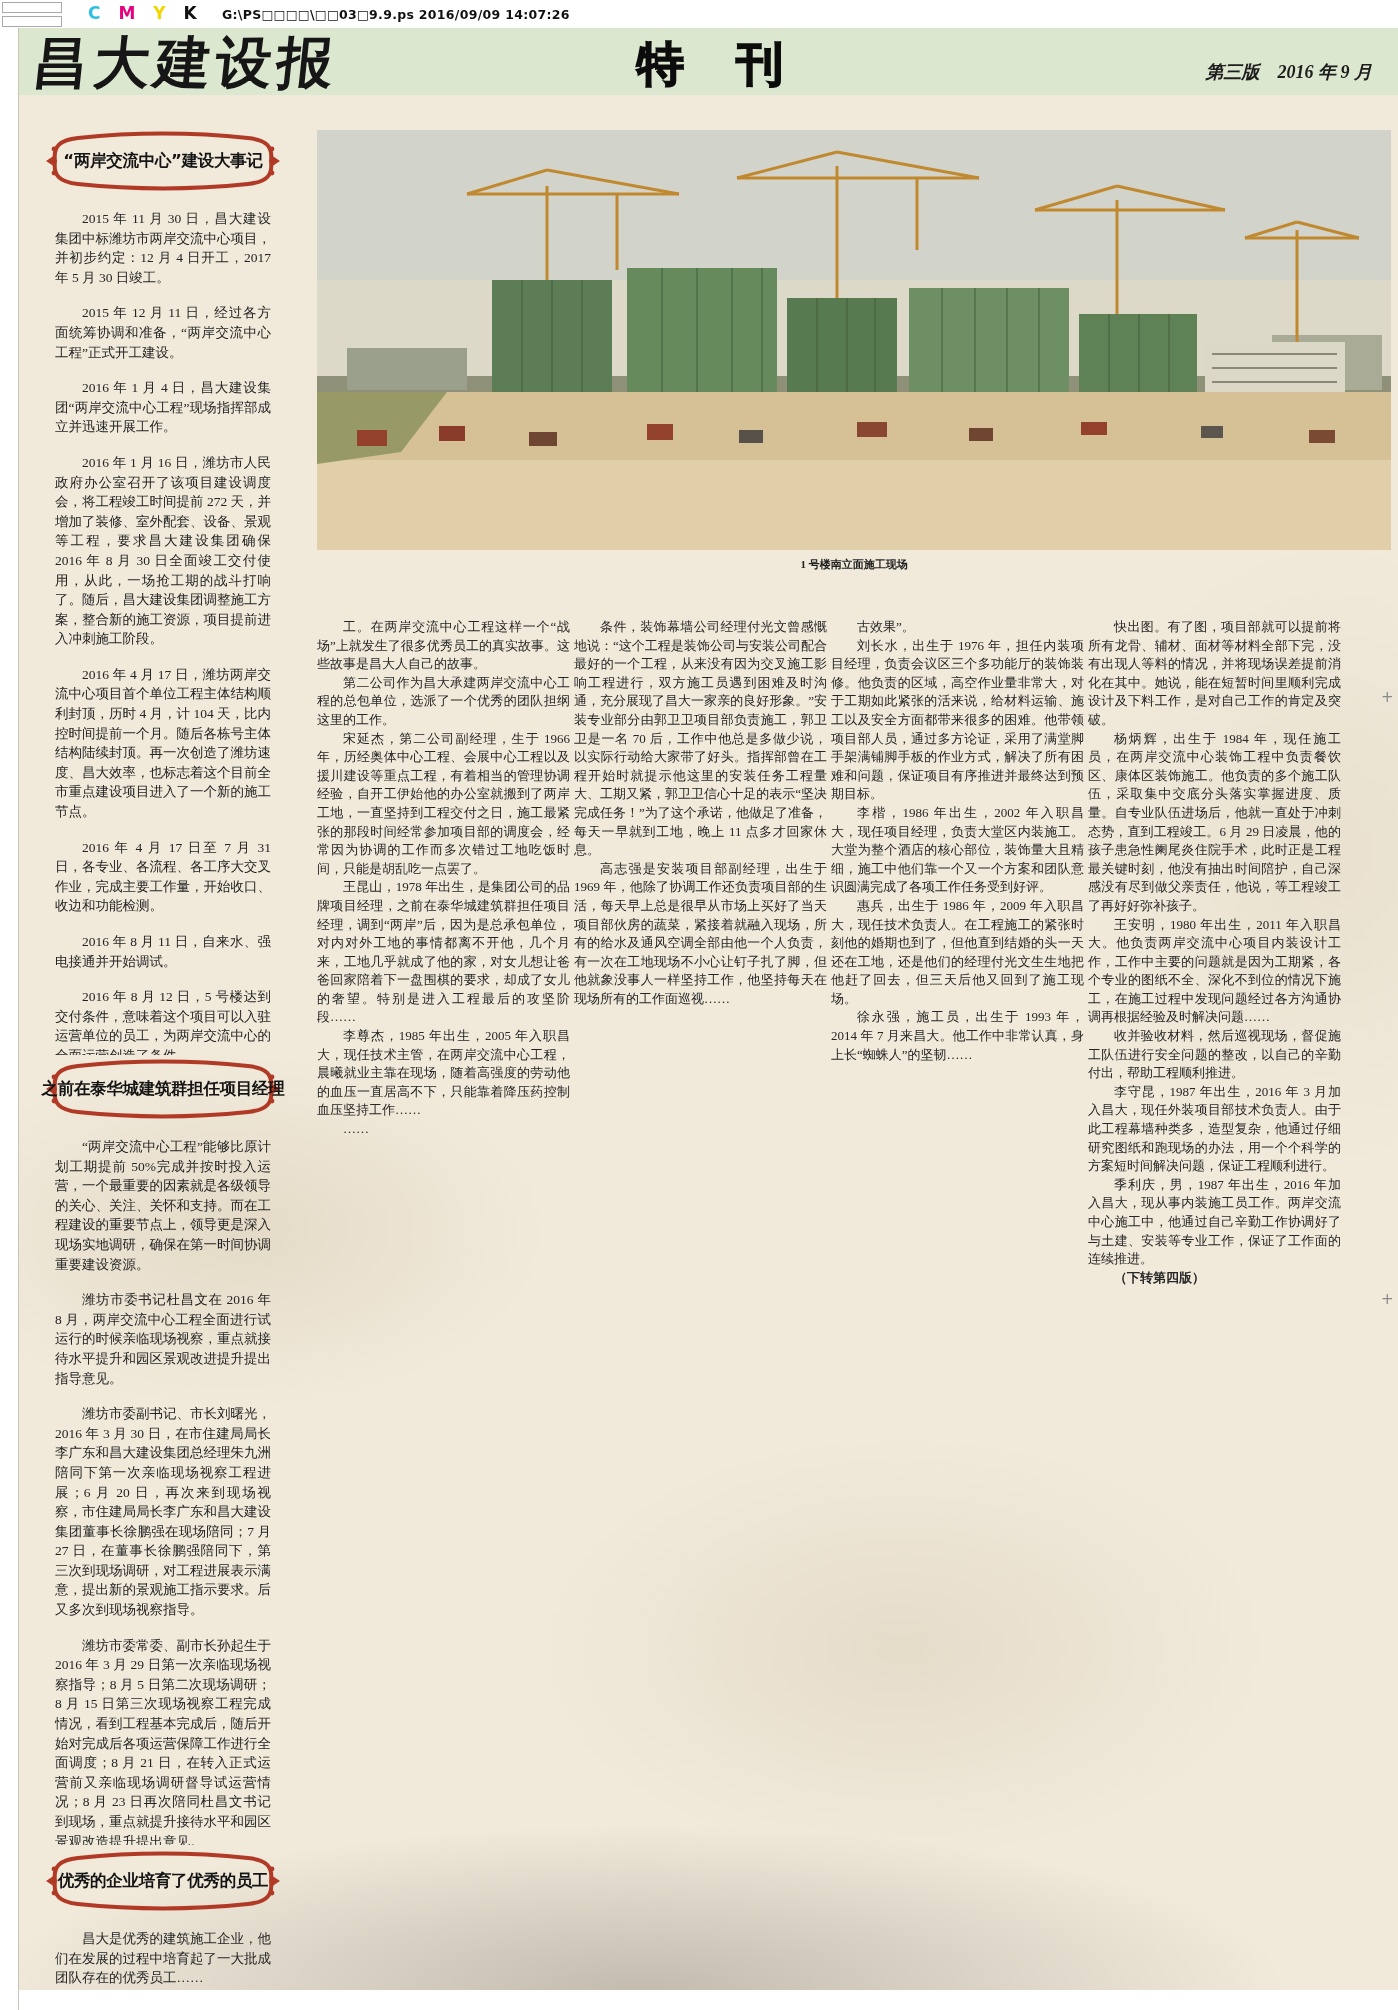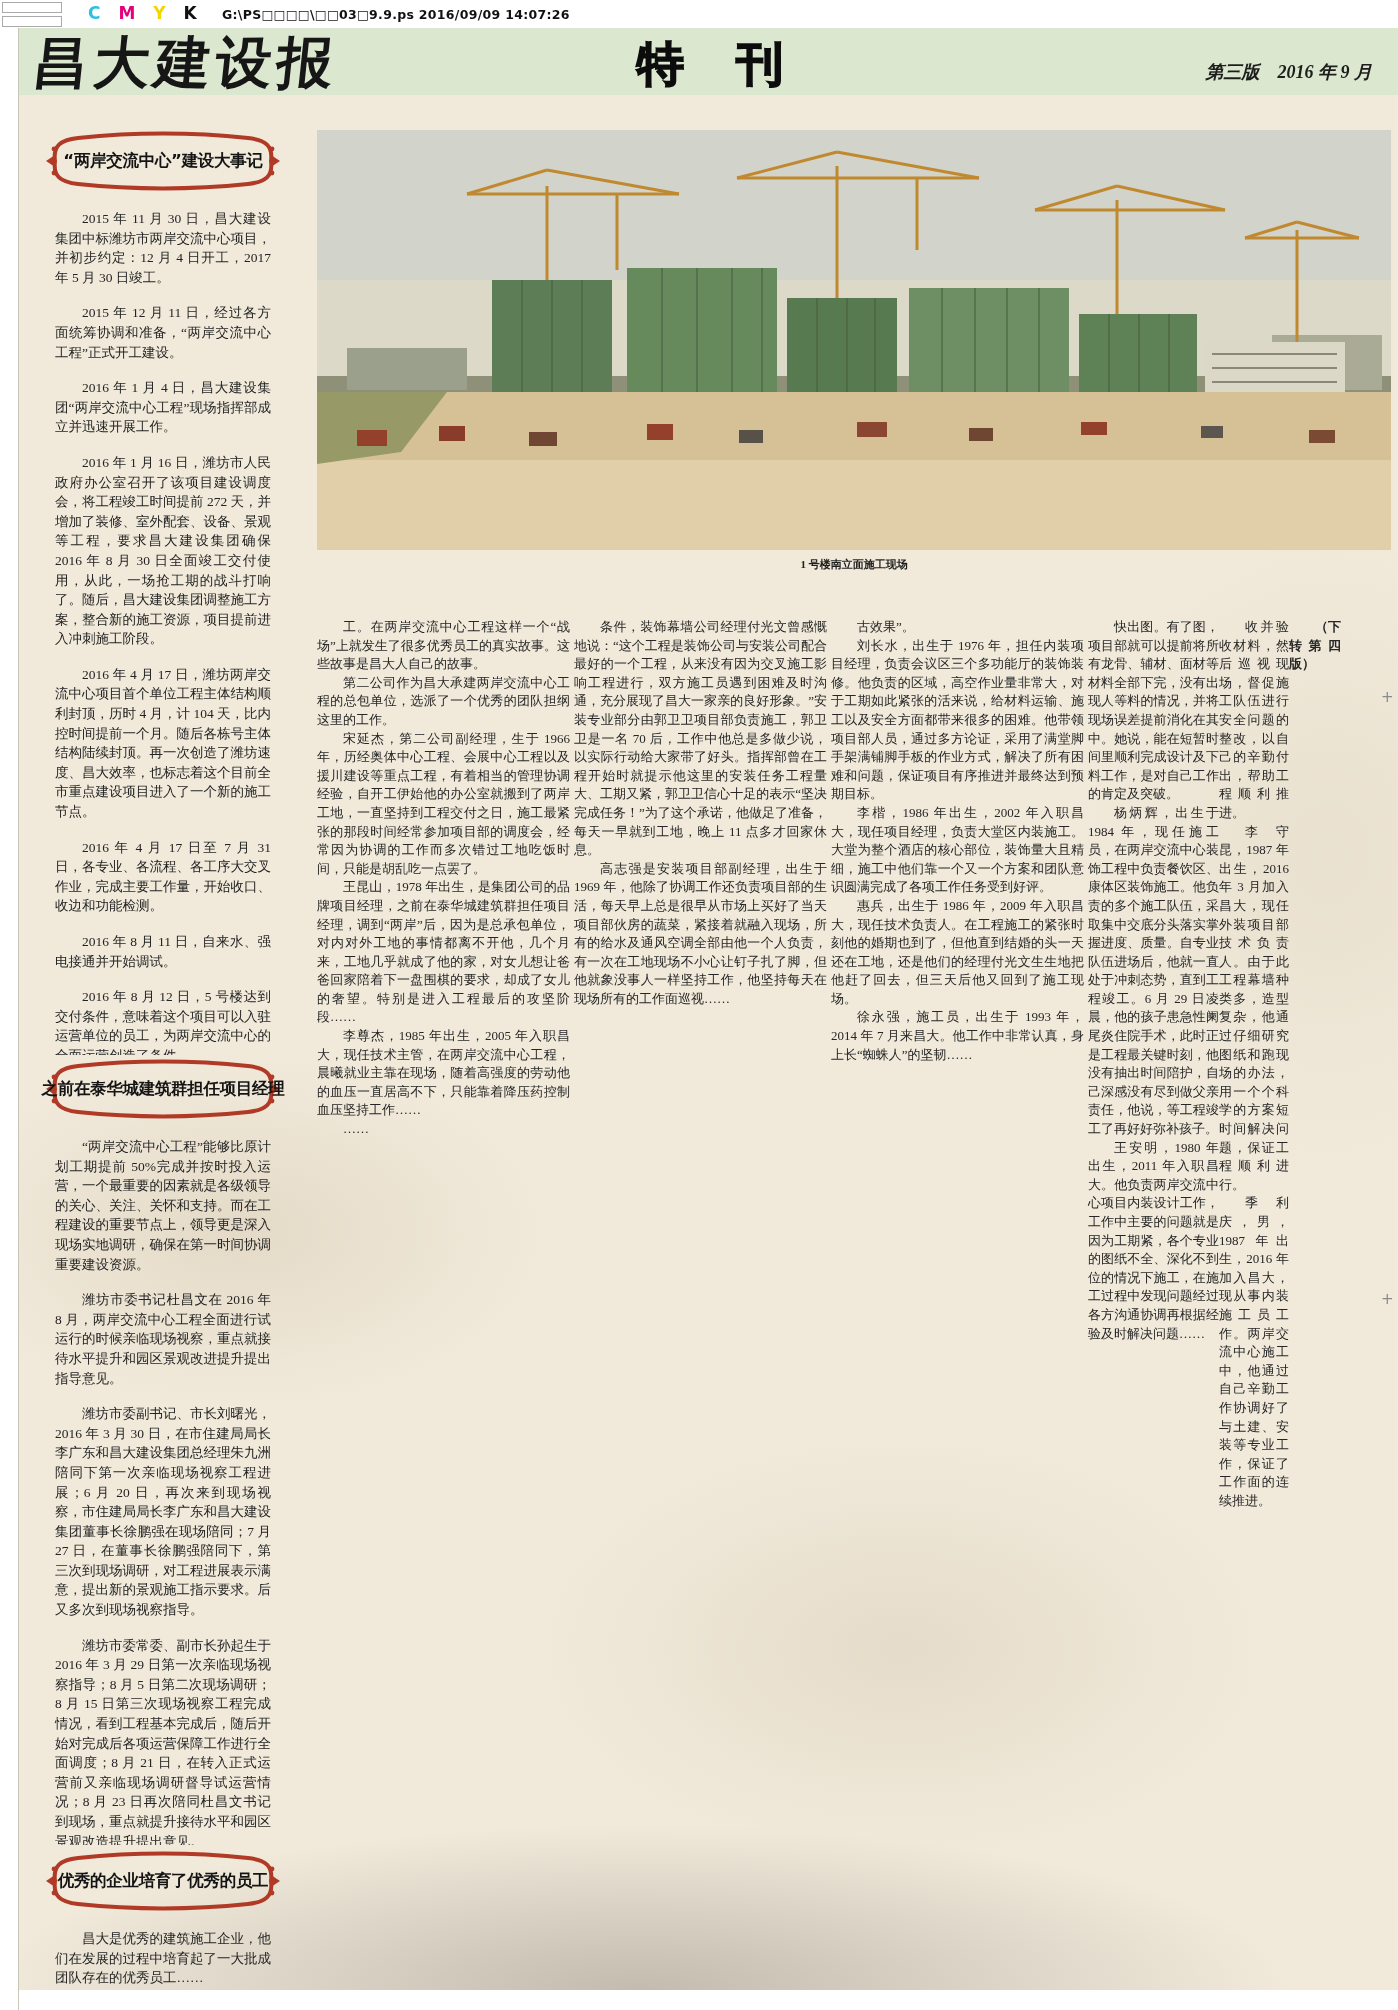--- a/index.html
+++ b/index.html
@@ -46,21 +46,21 @@
   .sbody{font-size:13.5px;line-height:19.6px;text-align:justify;color:#242424;padding:0 2px;}
   .sbody p{margin:16px;text-indent:2em;}
   
   .main{position:absolute;left:279px;top:0;width:1100px;height:100%;}
   .photo{position:absolute;left:19px;top:35px;width:1074px;height:420px;margin:0;}
   .caption{position:absolute;left:19px;top:462px;width:1074px;text-align:center;
         font-size:11px;font-weight:bold;color:#1e1e1e;}
   .cols{position:absolute;left:19px;top:523px;width:1074px;height:1372px;display:flex;gap:4px;}
   .col{width:253px;font-size:13px;line-height:18.6px;text-align:justify;color:#262626;}
   .col p{margin:0;text-indent:2em;}
-  .col4{display:flex;flex-direction:row;justify-content:flex-end;}
+  .col4{display:flex;flex-direction:column;justify-content:flex-end;}
   .col4 .spacer{flex:1;}
   .cont{font-weight:bold;}
   
   .plus{position:absolute;color:#8a8a8a;font-family:"DejaVu Sans",sans-serif;font-size:15px;}
 </style>
 </head>
 <body>
 
 <div class="page">
 

